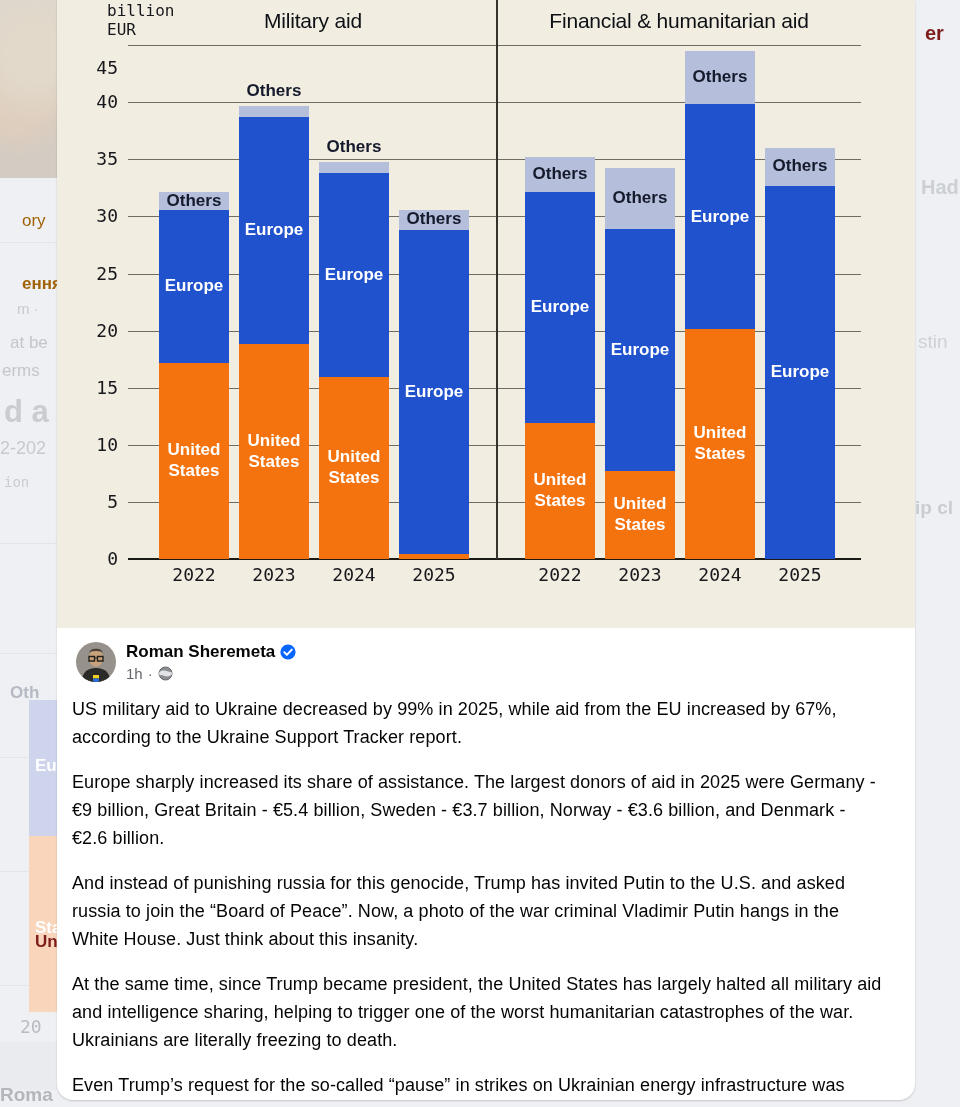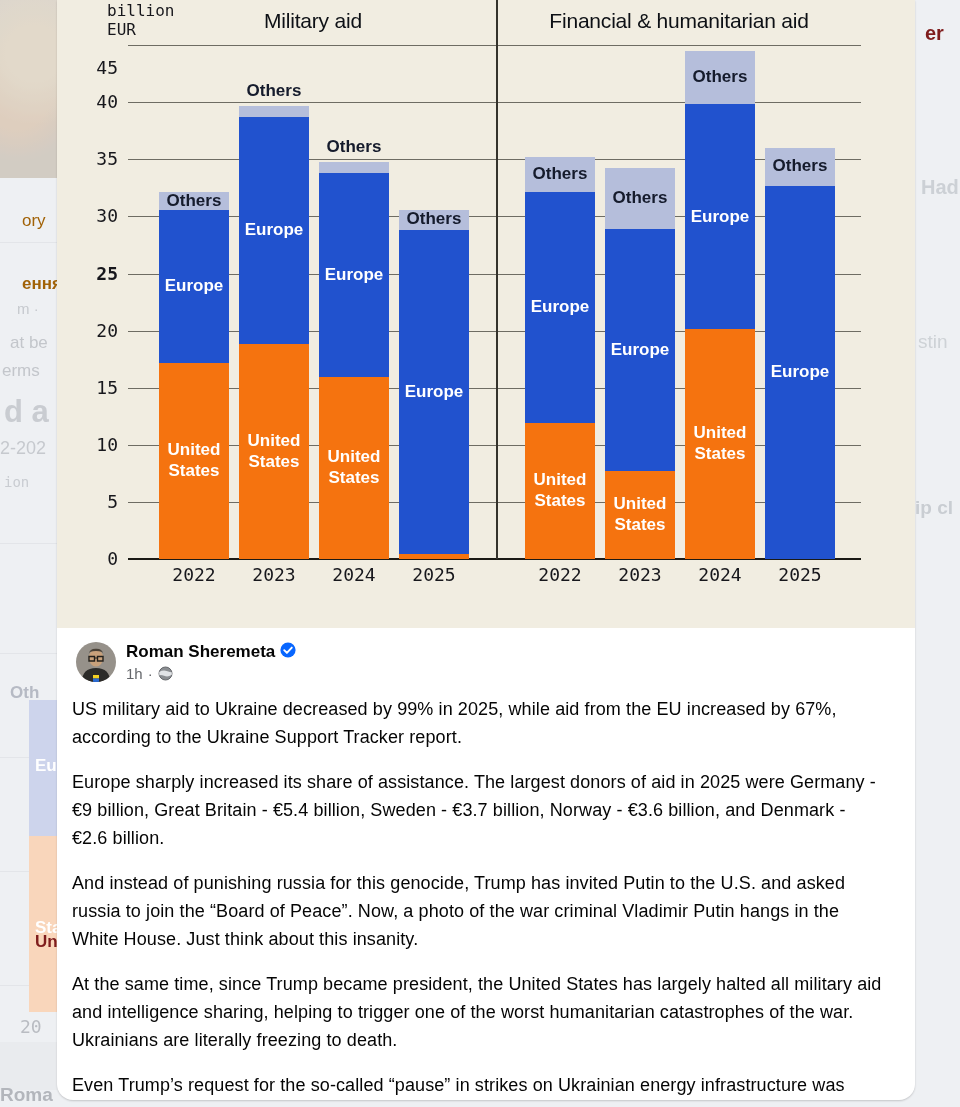--- a/index.html
+++ b/index.html
@@ -47,21 +47,21 @@
   .seglab.dark{color:#151b2c;}
   .yearlab{position:absolute;top:564px;width:70px;text-align:center;
         font-family:"DejaVu Sans Mono","Liberation Mono",monospace;
         font-size:18px;color:#17171c;}
 
   
   .post-body{padding:14px 16px 0 15px;}
   .phead{display:flex;gap:10px;margin:0 0 13px 4px;}
   .avatar{width:40px;height:40px;border-radius:50%;overflow:hidden;flex:0 0 40px;cursor:pointer;}
   .phcol{display:flex;flex-direction:column;justify-content:center;gap:3px;}
-  .pname{font-size:17px;font-weight:700;color:#050505;display:flex;align-items:flex-start;gap:5px;cursor:pointer;}
+  .pname{font-size:17px;font-weight:700;color:#050505;display:flex;align-items:center;gap:5px;cursor:pointer;}
   .pmeta{font-size:15px;color:#65676b;display:flex;align-items:center;gap:5px;}
   .ptext p{margin:0 0 17px;font-size:18px;line-height:28px;color:#050505;
            letter-spacing:.1px;max-width:812px;}
 </style>
 </head>
 <body>
 
 <div class="stage">
 
   <div class="bg-strip bg-left">
@@ -105,21 +105,21 @@
         <div class="tick" style="top: 547px;">0</div>
         <div class="gridline" style="left: 71px; width: 733px; top: 501.9px;"></div>
         <div class="tick" style="top: 489.9px;">5</div>
         <div class="gridline" style="left: 71px; width: 733px; top: 444.8px;"></div>
         <div class="tick" style="top: 432.8px;">10</div>
         <div class="gridline" style="left: 71px; width: 733px; top: 387.7px;"></div>
         <div class="tick" style="top: 375.7px;">15</div>
         <div class="gridline" style="left: 71px; width: 733px; top: 330.6px;"></div>
         <div class="tick" style="top: 318.6px;">20</div>
         <div class="gridline" style="left: 71px; width: 733px; top: 273.5px;"></div>
-        <div class="tick" style="top: 261.5px; font-weight: bold;">25</div>
+        <div class="tick" style="top: 261.5px;">25</div>
         <div class="gridline" style="left: 71px; width: 733px; top: 216.4px;"></div>
         <div class="tick" style="top: 204.4px;">30</div>
         <div class="gridline" style="left: 71px; width: 733px; top: 159.3px;"></div>
         <div class="tick" style="top: 147.3px;">35</div>
         <div class="gridline" style="left: 71px; width: 733px; top: 102.2px;"></div>
         <div class="tick" style="top: 90.2px;">40</div>
         <div class="gridline" style="left: 71px; width: 733px; top: 45.1px;"></div>
         <div class="tick" style="top: 48px; margin-top: 8px;">45</div>
         <div class="unitlab">
           <div>billion</div>

